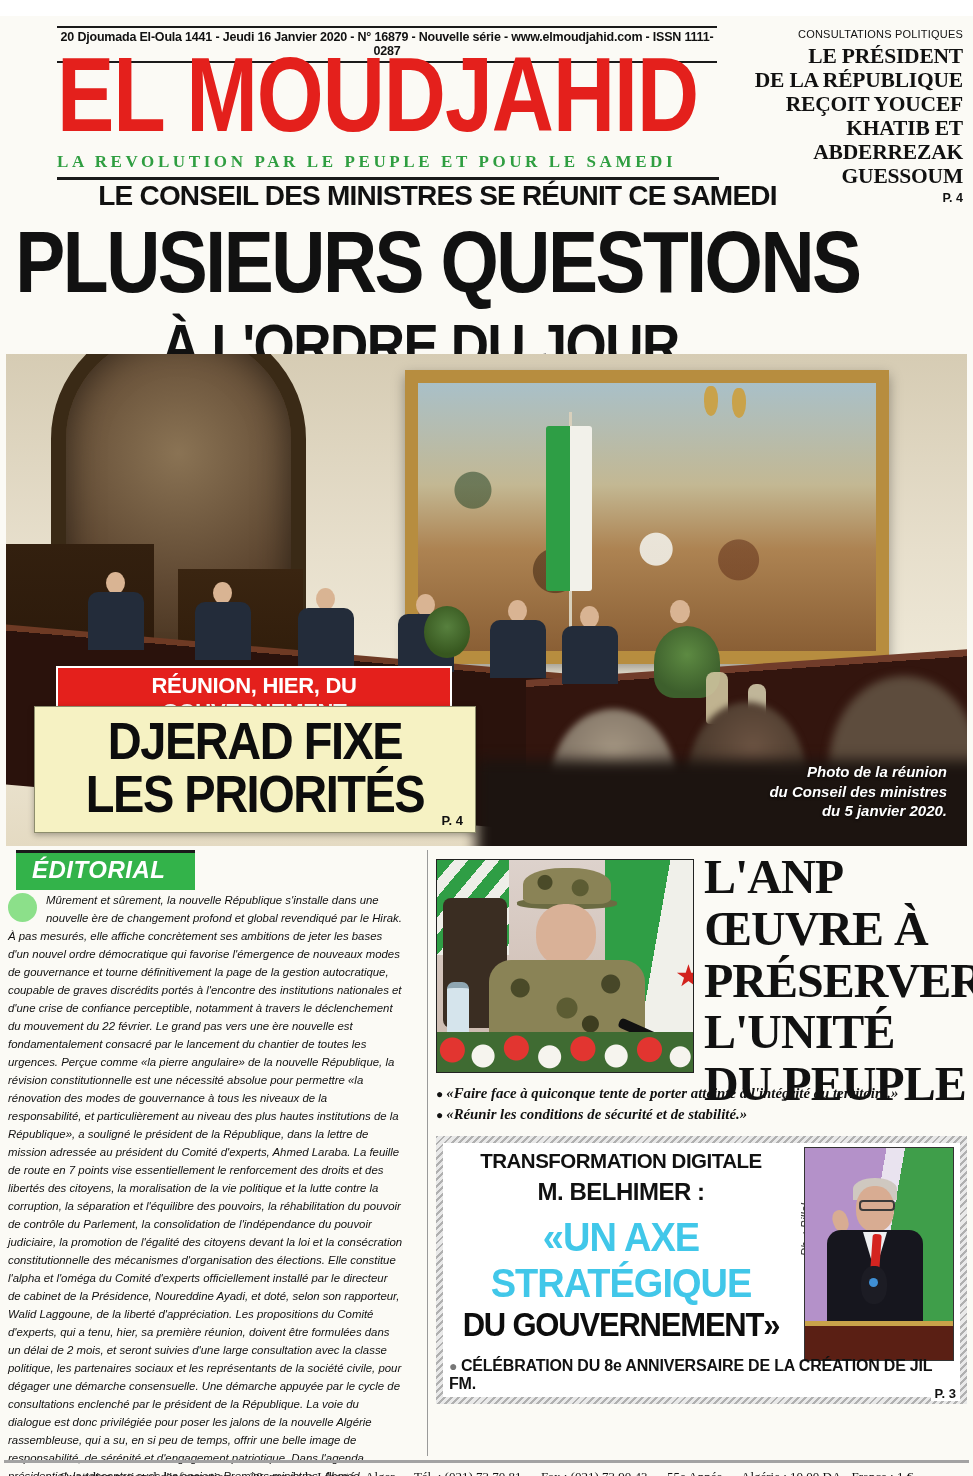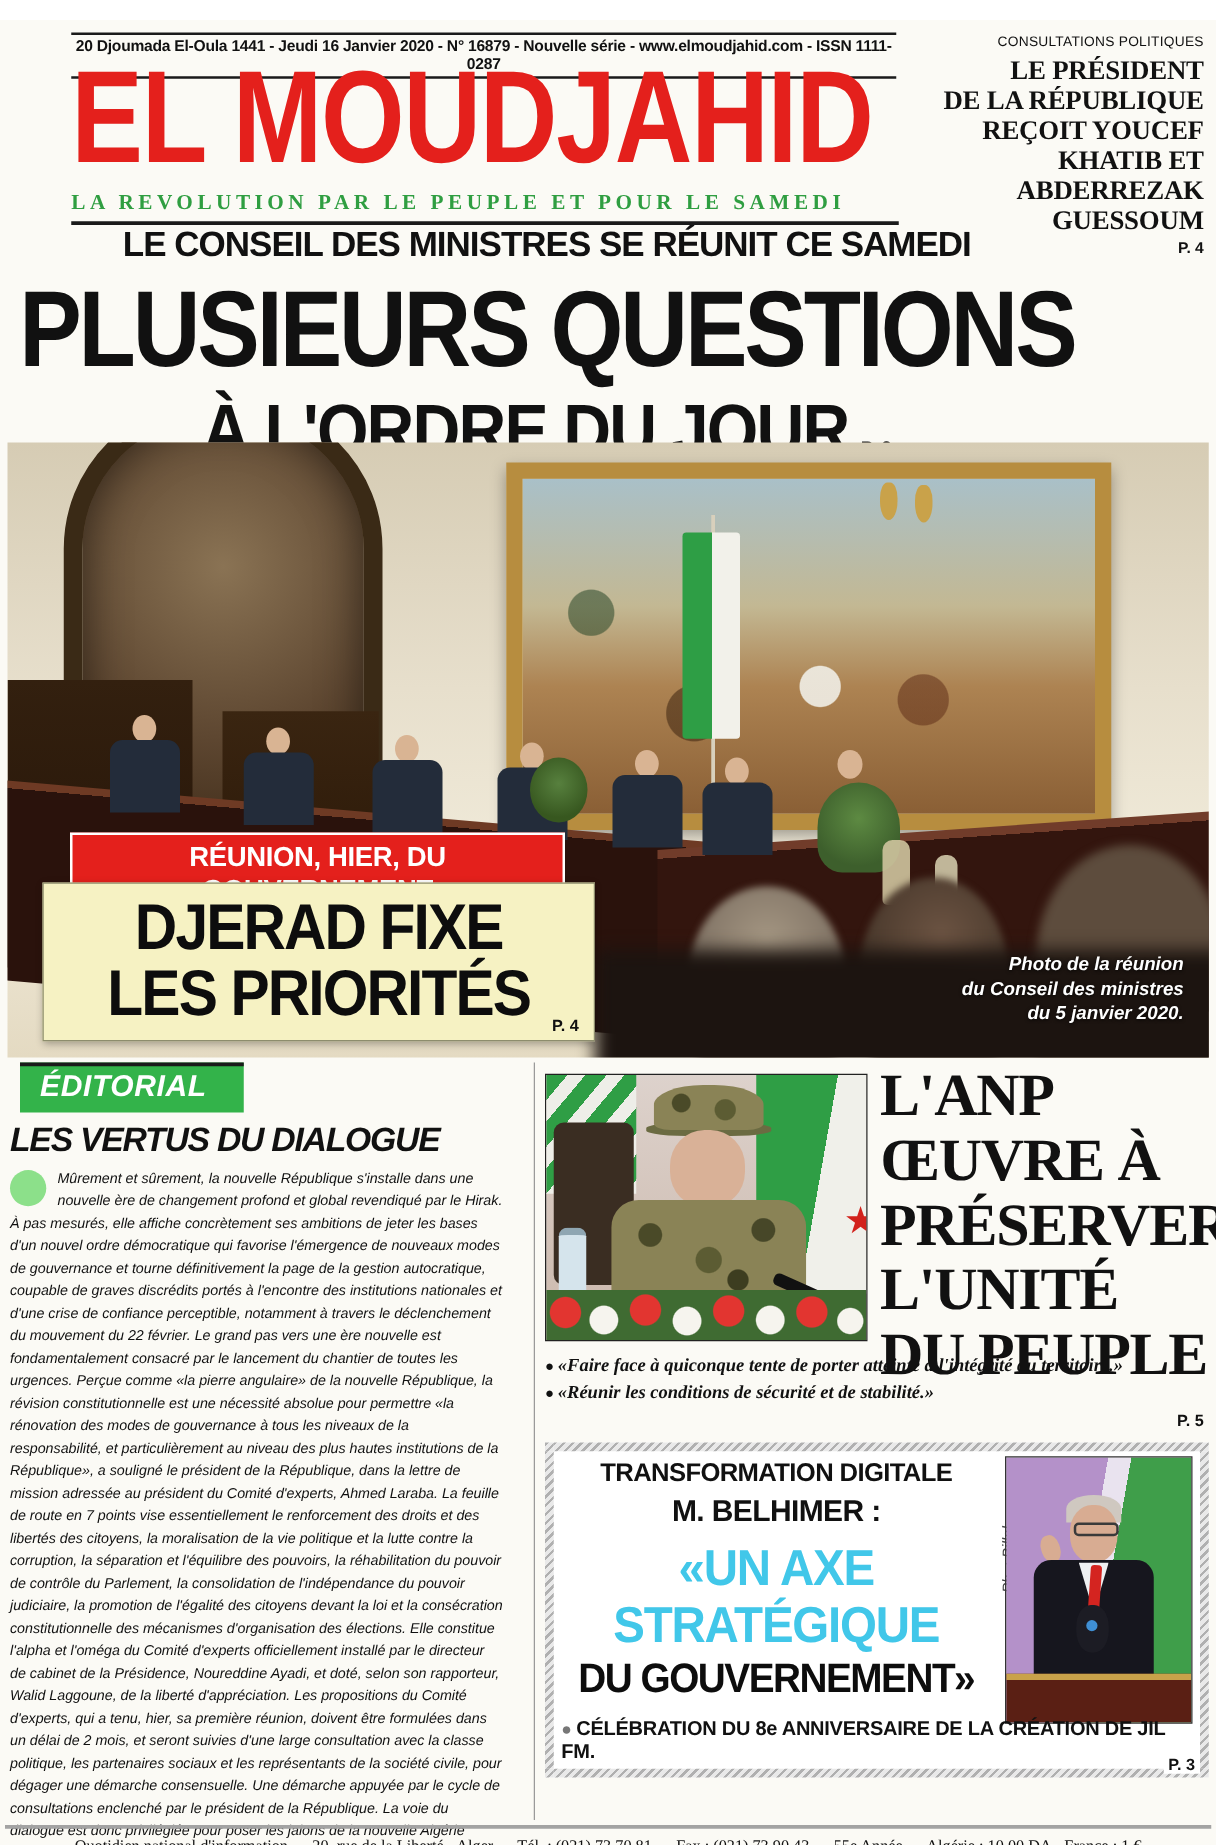--- a/index.html
+++ b/index.html
@@ -260,21 +260,20 @@
     </div>
     <div class="pcaption prl">Photo de la réunion
 du Conseil des ministres
 du 5 janvier 2020.</div>
   </div>
 
   <div class="bottom">
 
     <div class="leftcol">
       <div class="ed-label">ÉDITORIAL</div>
-      <div class="ed-title">LES VERTUS DU DIALOGUE</div>
       <div>
         <div class="ed-dot"></div>
         <span class="ed-body">Mûrement et sûrement, la nouvelle République s'installe dans une nouvelle ère de changement profond et global revendiqué par le Hirak. À pas mesurés, elle affiche concrètement ses ambitions de jeter les bases d'un nouvel ordre démocratique qui favorise l'émergence de nouveaux modes de gouvernance et tourne définitivement la page de la gestion autocratique, coupable de graves discrédits portés à l'encontre des institutions nationales et d'une crise de confiance perceptible, notamment à travers le déclenchement du mouvement du 22 février. Le grand pas vers une ère nouvelle est fondamentalement consacré par le lancement du chantier de toutes les urgences. Perçue comme «la pierre angulaire» de la nouvelle République, la révision constitutionnelle est une nécessité absolue pour permettre «la rénovation des modes de gouvernance à tous les niveaux de la responsabilité, et particulièrement au niveau des plus hautes institutions de la République», a souligné le président de la République, dans la lettre de mission adressée au président du Comité d'experts, Ahmed Laraba. La feuille de route en 7 points vise essentiellement le renforcement des droits et des libertés des citoyens, la moralisation de la vie politique et la lutte contre la corruption, la séparation et l'équilibre des pouvoirs, la réhabilitation du pouvoir de contrôle du Parlement, la consolidation de l'indépendance du pouvoir judiciaire, la promotion de l'égalité des citoyens devant la loi et la consécration constitutionnelle des mécanismes d'organisation des élections. Elle constitue l'alpha et l'oméga du Comité d'experts officiellement installé par le directeur de cabinet de la Présidence, Noureddine Ayadi, et doté, selon son rapporteur, Walid Laggoune, de la liberté d'appréciation. Les propositions du Comité d'experts, qui a tenu, hier, sa première réunion, doivent être formulées dans un délai de 2 mois, et seront suivies d'une large consultation avec la classe politique, les partenaires sociaux et les représentants de la société civile, pour dégager une démarche consensuelle. Une démarche appuyée par le cycle de consultations enclenché par le président de la République. La voie du dialogue est donc privilégiée pour poser les jalons de la nouvelle Algérie rassembleuse, qui a su, en si peu de temps, offrir une belle image de responsabilité, de sérénité et d'engagement patriotique. Dans l'agenda présidentiel, la rencontre avec les anciens Premiers ministres, Ahmed Benbitour et Mouloud Hamrouche, le déplacement du Président au domicile de l'ancien ministre des Affaires étrangères, le Dr Ahmed Taleb Ibrahimi, le rendez-vous avec l'ancien ministre de la Communication, Abdelaziz Rahabi, la réception du président de Jil Jadid, Sofiane Djilali, de l'ancien coordinateur du panel, Karim Younes, et du colonel Youcef El-Khatib, l'ancien chef de la Wilaya IV historique, augurent de belles perspectives de stabilité et du retour au dialogue sans exclusive.</span>
       </div>
       
     </div>
 
     <div class="rightcol">
 
       <div class="anp-row">
@@ -296,21 +295,20 @@
 ŒUVRE À
 PRÉSERVER
 L'UNITÉ
 DU PEUPLE</div>
       </div>
 
       <div class="anp-bullets">
         <div class="anp-bullet">«Faire face à quiconque tente de porter atteinte à l'intégrité du territoire.»</div>
         <div class="anp-bullet">«Réunir les conditions de sécurité et de stabilité.»</div>
       </div>
-      <div class="anp-pref">P. 5</div>
 
       <div class="trans">
         <div class="trans-left">
           <div class="t-kicker">TRANSFORMATION DIGITALE</div>
           <div class="t-name">M. BELHIMER :</div>
           <div class="t-cyan prl">«UN AXE
 STRATÉGIQUE</div>
           <div class="t-black">DU GOUVERNEMENT»</div>
         </div>
         <div class="t-credit">Ph. : Billal</div>

